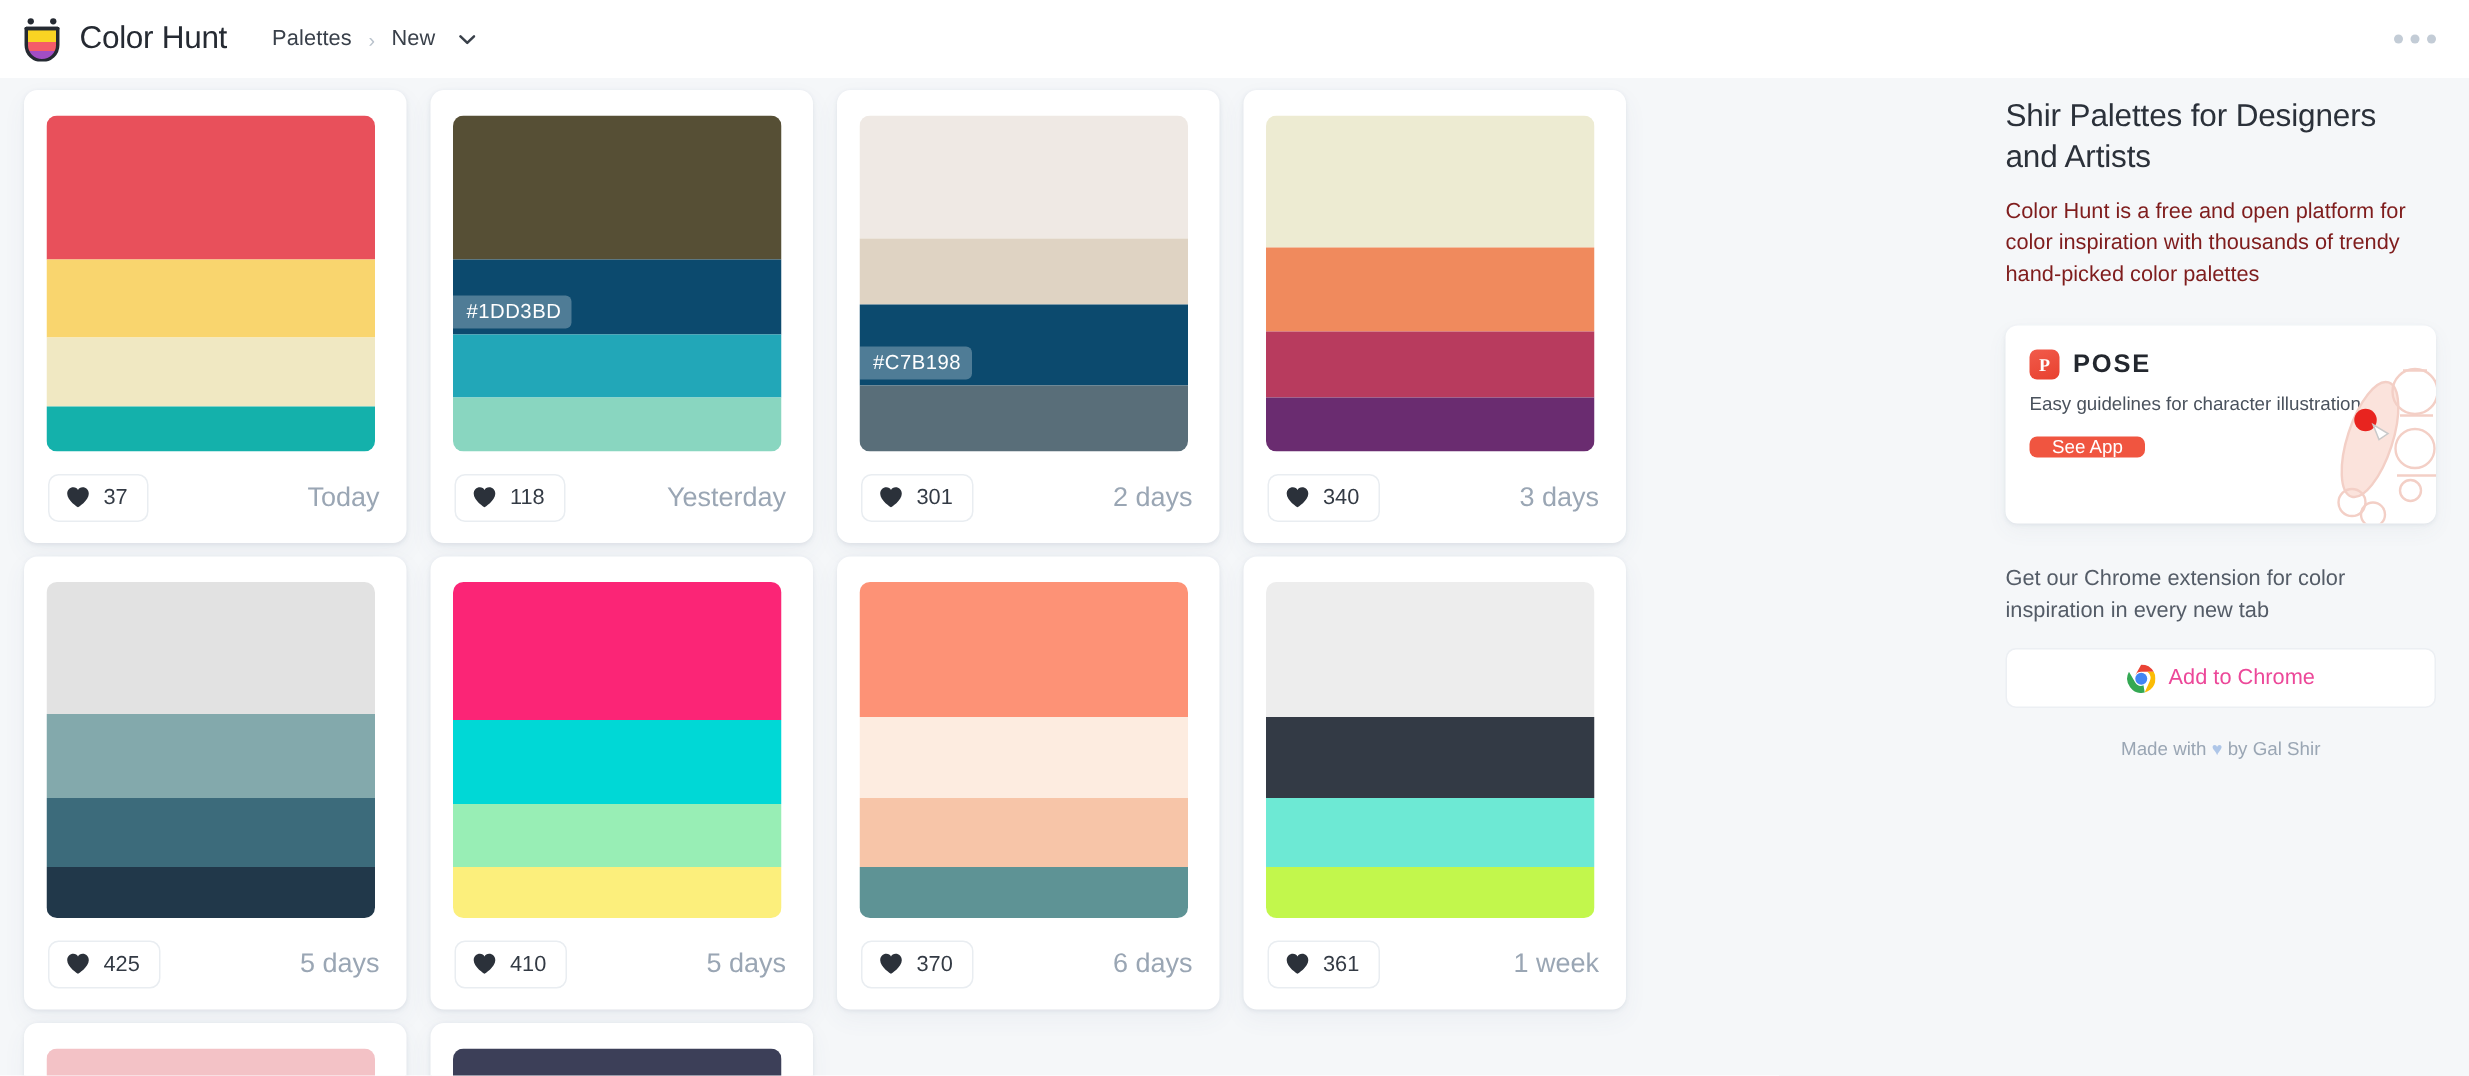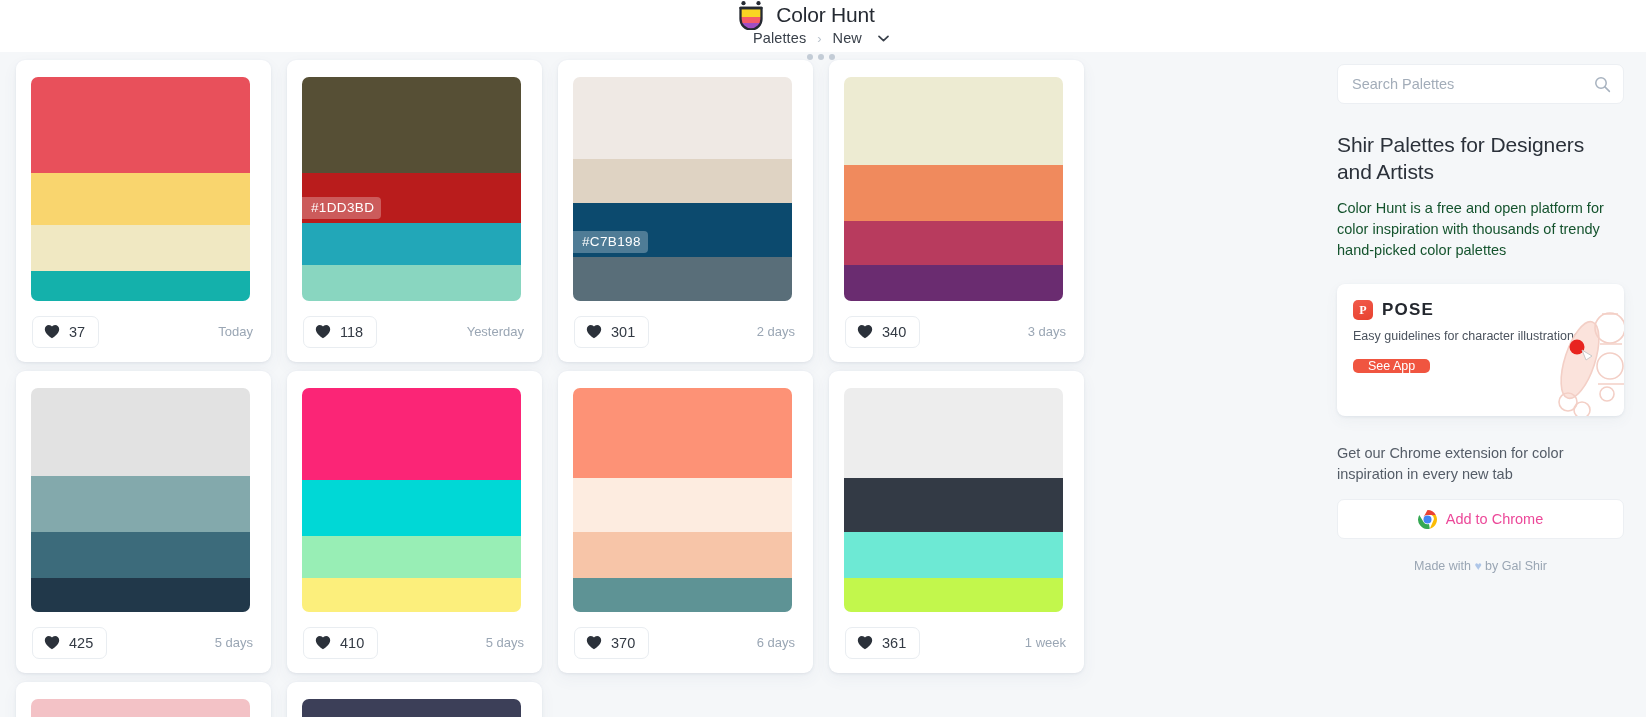--- a/index.html
+++ b/index.html
@@ -14,21 +14,20 @@
 
   
   .header {
     height: 52px;
     background: #ffffff;
     display: flex;
     align-items: center;
     padding: 0 18px 0 14px;
     position: relative;
     z-index: 20;
-    flex-direction: column;
   }
   .logo-wrap {
     display: flex;
     align-items: center;
     gap: 11px;
     margin-right: 30px;
   }
   .logo-mark { width: 28px; height: 30px; display: block; }
   .brand-title {
     font-size: 21px;
@@ -121,21 +120,21 @@
     padding: 7px 13px 7px 11px;
     background: #fff;
     cursor: pointer;
   }
   .heart { width: 16px; height: 15px; display: block; }
   .like-count {
     font-size: 14.5px;
     color: #333a44;
   }
   .card-date {
-    font-size: 13px;
+    font-size: 18px;
     color: #9aa6b4;
     padding-right: 2px;
   }
 
   
   .sidebar {
     width: 321px;
     padding: 12px 22px 0 12px;
   }
   .search-box {
@@ -164,21 +163,21 @@
     font-size: 21px;
     line-height: 27px;
     color: #2b313a;
     font-weight: 400;
     margin-bottom: 13px;
     letter-spacing: -.1px;
   }
   .side-desc {
     font-size: 14.5px;
     line-height: 21px;
-    color: #14532d;
+    color: #7f1d1d;
     margin-bottom: 23px;
   }
 
   
   .ad {
     height: 132px;
     background: #fff;
     border-radius: 8px;
     box-shadow: 0 1px 3px rgba(70,90,120,.09), 0 5px 14px rgba(70,90,120,.05);
     margin-bottom: 27px;
@@ -303,21 +302,21 @@
               </svg>
             </span>
             <span class="like-count">37</span>
           </button>
           <span class="card-date">Today</span>
         </div>
       </div>
       <div class="card">
         <div class="swatches">
           <div class="sw" style="background: rgb(86, 79, 53); height: 42.8571%;"></div>
-          <div class="sw" style="background: #b91c1c; height: 22.3214%;">
+          <div class="sw" style="background: #0c4a6e; height: 22.3214%;">
             <span class="hexlabel">#1DD3BD</span>
           </div>
           <div class="sw" style="background: rgb(34, 167, 184); height: 18.75%;"></div>
           <div class="sw" style="background: rgb(137, 214, 192); height: 16.0714%;"></div>
         </div>
         <div class="card-foot">
           <button class="like-btn">
             <span>
               <svg class="heart" viewBox="0 0 16 15">
                 <path d="M8 14.2 C8 14.2 0.8 9.9 0.8 5.2 C0.8 2.6 2.7 0.9 4.9 0.9 C6.4 0.9 7.4 1.7 8 2.6 C8.6 1.7 9.6 0.9 11.1 0.9 C13.3 0.9 15.2 2.6 15.2 5.2 C15.2 9.9 8 14.2 8 14.2 Z" fill="#2b313a"></path>
@@ -451,29 +450,20 @@
       </div>
       <div class="card">
         <div class="swatches">
           <div class="sw" style="background: rgb(60, 63, 88); height: 40.1786%;"></div>
         </div>
       </div>
     </div>
 
   <div class="sidebar">
 
-    <div class="search-box">
-      <input class="search-input" type="text" placeholder="Search Palettes" style="">
-      <span>
-        <svg class="search-icon" viewBox="0 0 17 17">
-          <circle cx="7" cy="7" r="5.2" fill="none" stroke="#a7b2bf" stroke-width="1.5"></circle>
-          <path d="M10.9 10.9 L15.4 15.4" stroke="#a7b2bf" stroke-width="1.5" stroke-linecap="round"></path>
-        </svg>
-      </span>
-    </div>
 
     <div class="side-title">Shir Palettes for Designers and Artists</div>
     <div class="side-desc">Color Hunt is a free and open platform for color inspiration with thousands of trendy hand-picked color palettes</div>
 
     <div class="ad">
       <div class="ad-brandrow">
         <span class="ad-logo">P</span>
         <span class="ad-name">POSE</span>
       </div>
       <div class="ad-desc">Easy guidelines for character illustrations</div>

